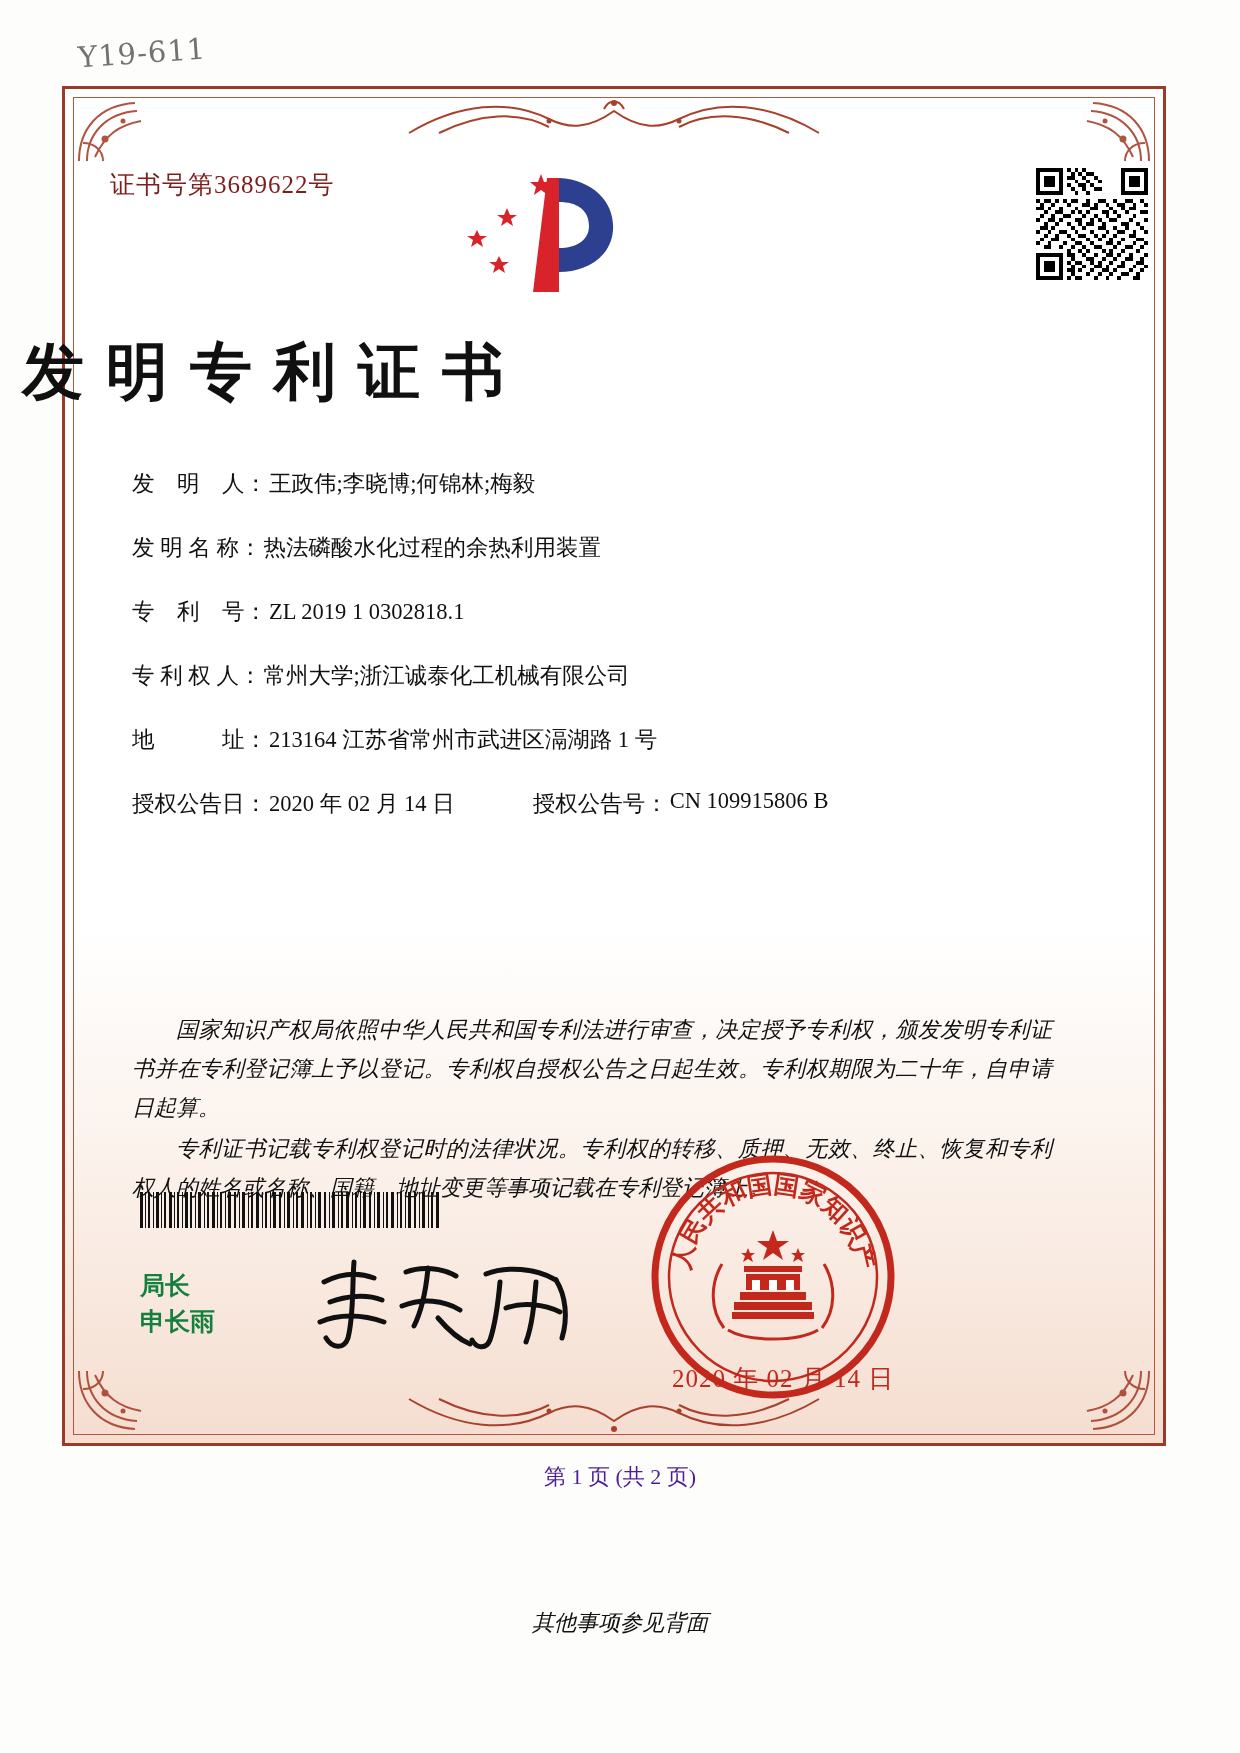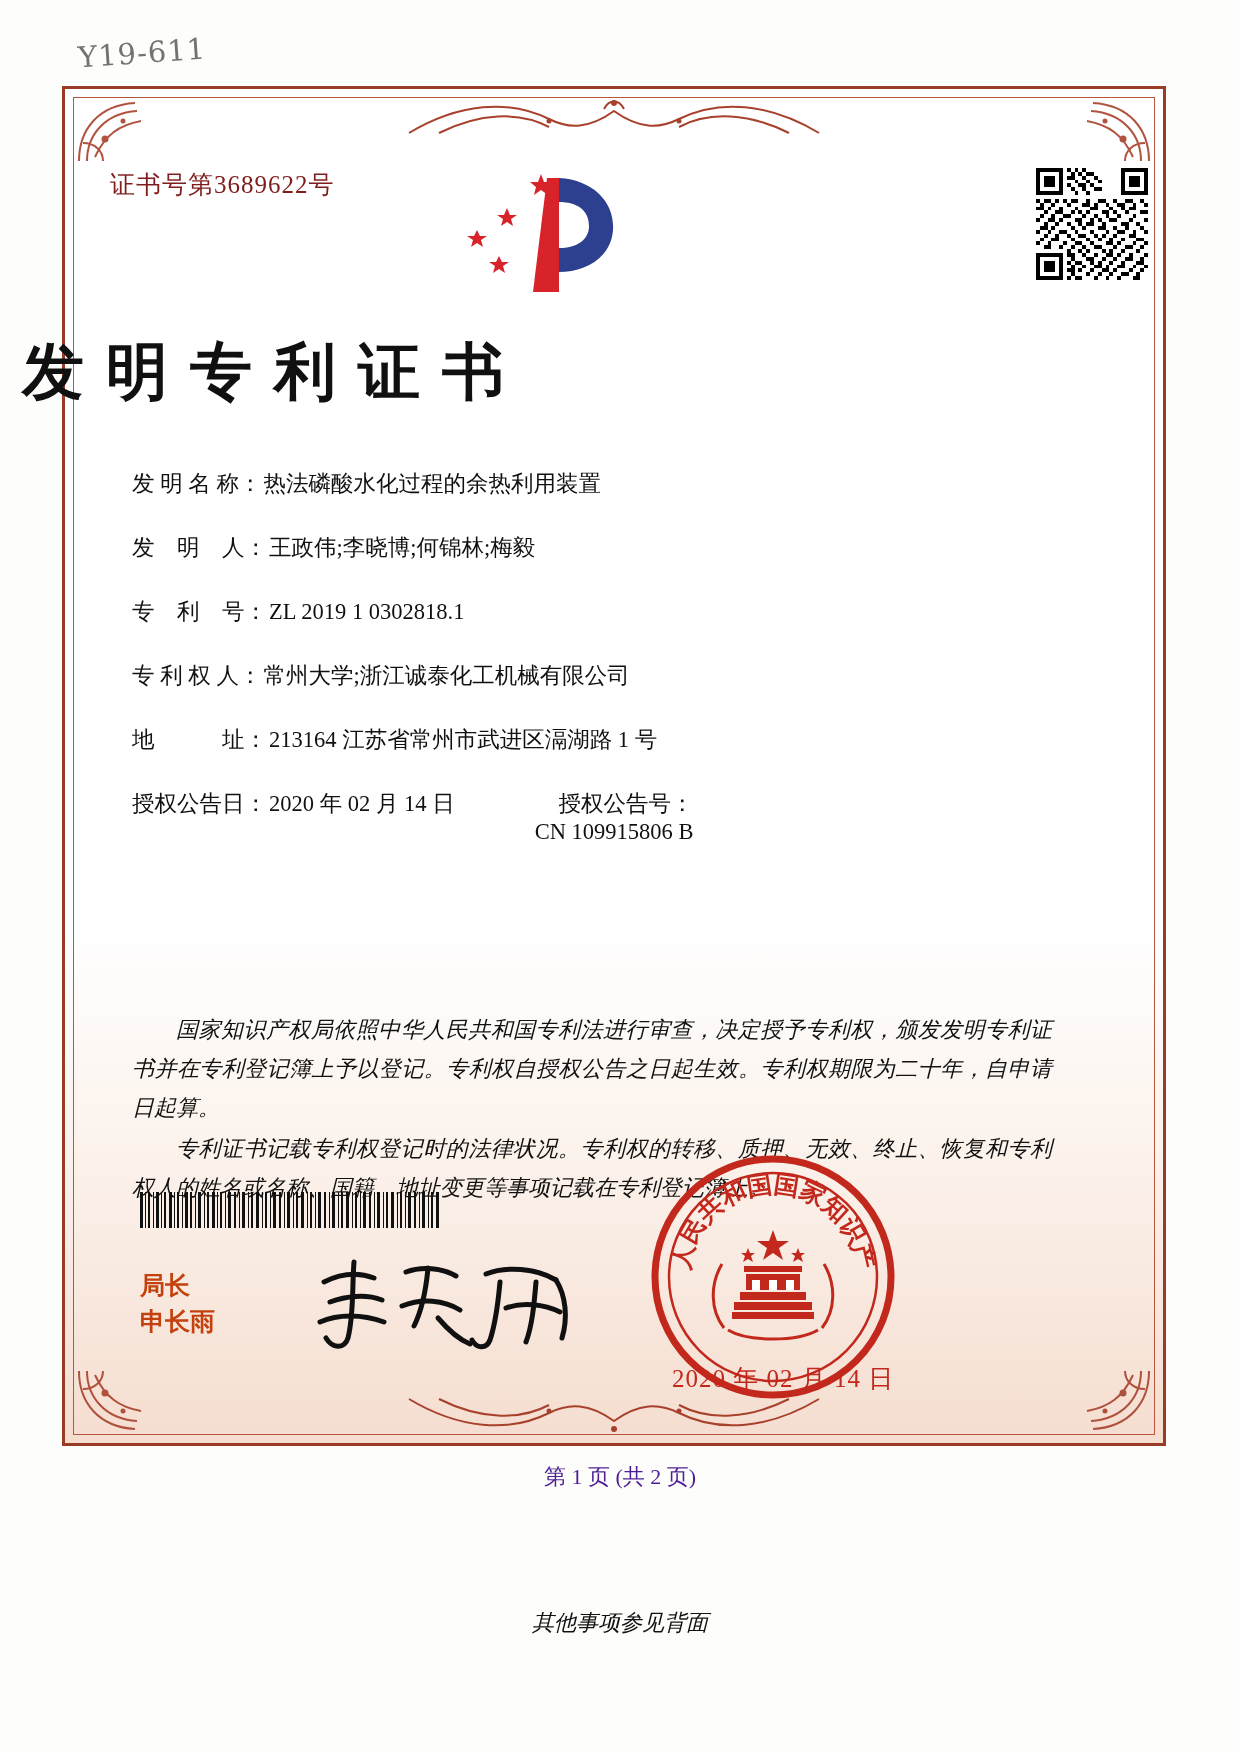--- a/index.html
+++ b/index.html
@@ -150,22 +150,21 @@
   .field-value {
     margin-left: 2px;
     font-size: 22.5px;
   }
   .field-row.pub {
     margin-bottom: 24px;
   }
   .pub-second {
     margin-left: 78px;
     display: flex;
-    align-items: flex-end;
-    flex-direction: column;
+    align-items: flex-start;
   }
 
   
   .paragraphs {
     position: absolute;
     left: 132px;
     top: 1010px;
     width: 920px;
     font-size: 22px;
     line-height: 39px;
@@ -188,21 +187,21 @@
   }
 
   
   .sig-block {
     position: absolute;
     left: 140px;
     top: 1268px;
     font-size: 25px;
     line-height: 36px;
     font-weight: bold;
-    color: #c2410c;
+    color: #15803d;
   }
   .signature {
     position: absolute;
     left: 310px;
     top: 1252px;
     width: 270px;
     height: 105px;
     color: #101010;
   }
 
@@ -539,26 +538,26 @@
       <rect x="18" y="28" width="1" height="1"></rect>
         <rect x="21" y="28" width="1" height="1"></rect>
         <rect x="25" y="28" width="2" height="1"></rect>
     </g>
   </svg>
 
   <div class="doc-title">发明专利证书</div>
 
   <div class="fields">
     <div class="field-row">
+      <span class="field-label">发　明　人：</span>
+      <span class="field-value">王政伟;李晓博;何锦林;梅毅</span>
+    </div>
+    <div class="field-row">
       <span class="field-label">发 明 名 称：</span>
       <span class="field-value">热法磷酸水化过程的余热利用装置</span>
-    </div>
-    <div class="field-row">
-      <span class="field-label">发　明　人：</span>
-      <span class="field-value">王政伟;李晓博;何锦林;梅毅</span>
     </div>
     <div class="field-row">
       <span class="field-label">专　利　号：</span>
       <span class="field-value">ZL 2019 1 0302818.1</span>
     </div>
     <div class="field-row">
       <span class="field-label">专 利 权 人：</span>
       <span class="field-value">常州大学;浙江诚泰化工机械有限公司</span>
     </div>
     <div class="field-row">

